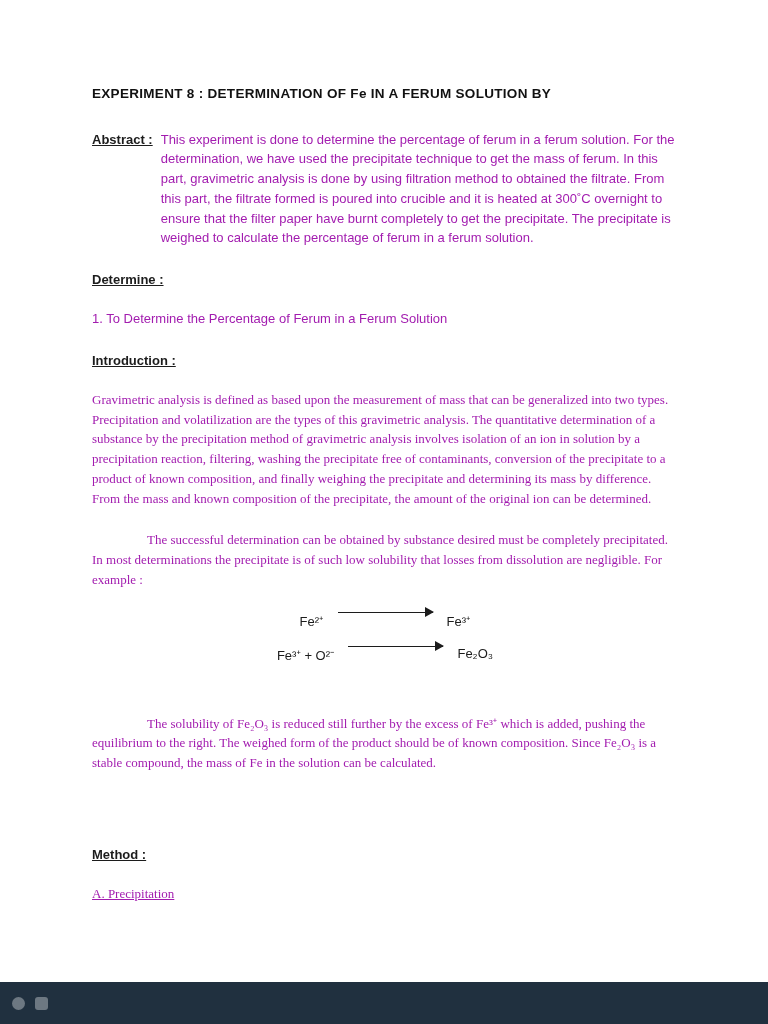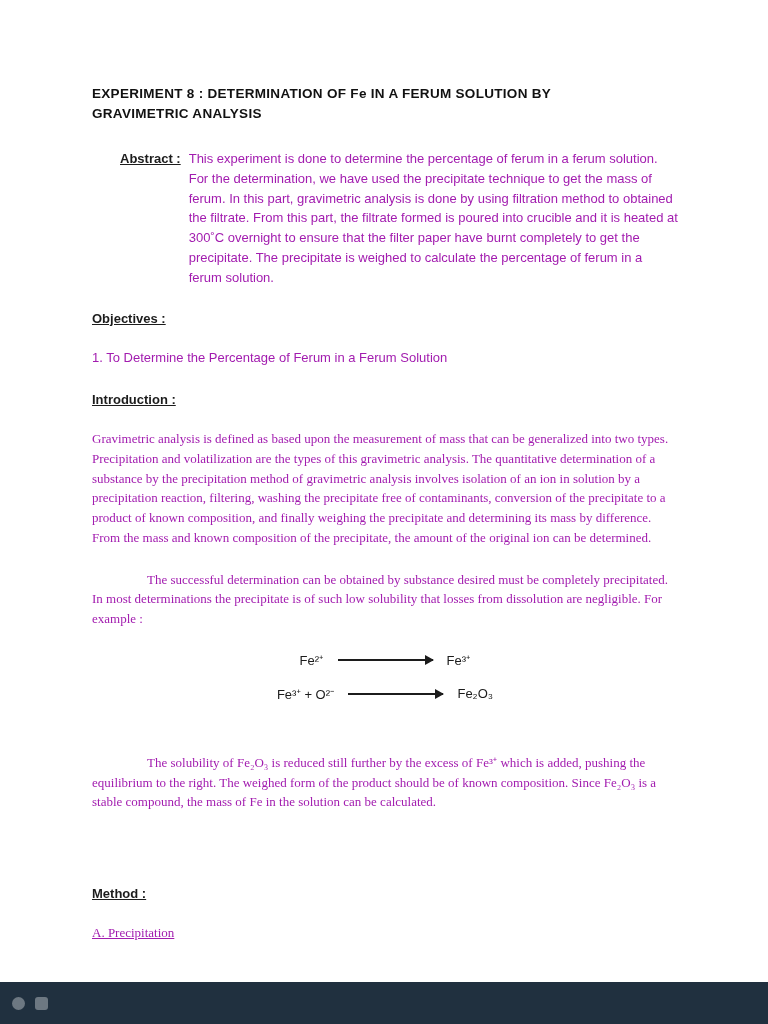--- a/index.html
+++ b/index.html
@@ -27,21 +27,20 @@
     font-weight: bold;
     line-height: 1.45;
     letter-spacing: 0.3px;
     color: #111111;
     margin-bottom: 26px;
   }
   .abstract-row {
     display: flex;
     align-items: flex-start;
     margin-bottom: 24px;
-    margin-left: 28px;
   }
   .abstract-label {
     font-size: 13px;
     font-weight: bold;
     text-decoration: underline;
     white-space: nowrap;
     margin-right: 8px;
     line-height: 1.52;
   }
   .body-text {
@@ -64,21 +63,20 @@
   }
   .objective-line {
     margin: 0 0 24px 0;
   }
   .equations {
     margin: 14px 0 6px 0;
   }
   .equation-row {
     display: flex;
     justify-content: center;
-    align-items: center;
     gap: 14px;
     margin-bottom: 16px;
     font-size: 13px;
   }
   .rxn-arrow {
     display: inline-block;
     position: relative;
     width: 95px;
     height: 1.6px;
     background: #1c1c1c;
@@ -122,29 +120,28 @@
   }
   .footer-icon.round { border-radius: 50%; }
 </style>
 </head>
 <body>
 
 <div class="page">
 
   <div class="doc-title">
     <div>EXPERIMENT 8 : DETERMINATION OF Fe IN A FERUM SOLUTION BY</div>
-    <div>GRAVIMETRIC ANALYSIS</div>
   </div>
 
   <div class="abstract-row">
     <span class="abstract-label">Abstract :</span>
     <span class="body-text">This experiment is done to determine the percentage of ferum in a ferum solution. For the determination, we have used the precipitate technique to get the mass of ferum. In this part, gravimetric analysis is done by using filtration method to obtained the filtrate. From this part, the filtrate formed is poured into crucible and it is heated at 300˚C overnight to ensure that the filter paper have burnt completely to get the precipitate. The precipitate is weighed to calculate the percentage of ferum in a ferum solution.</span>
   </div>
 
-  <div class="section-heading">Objectives :</div>
+  <div class="section-heading">Determine :</div>
 
   <p class="body-text objective-line">1. To Determine the Percentage of Ferum in a Ferum Solution</p>
 
   <div class="section-heading">Introduction :</div>
 
   <p class="body-text para">Gravimetric analysis is defined as based upon the measurement of mass that can be generalized into two types. Precipitation and volatilization are the types of this gravimetric analysis. The quantitative determination of a substance by the precipitation method of gravimetric analysis involves isolation of an ion in solution by a precipitation reaction, filtering, washing the precipitate free of contaminants, conversion of the precipitate to a product of known composition, and finally weighing the precipitate and determining its mass by difference. From the mass and known composition of the precipitate, the amount of the original ion can be determined.</p>
 
   <p class="body-text para indent-first">The successful determination can be obtained by substance desired must be completely precipitated. In most determinations the precipitate is of such low solubility that losses from dissolution are negligible. For example :</p>
 
   <div class="equations">

